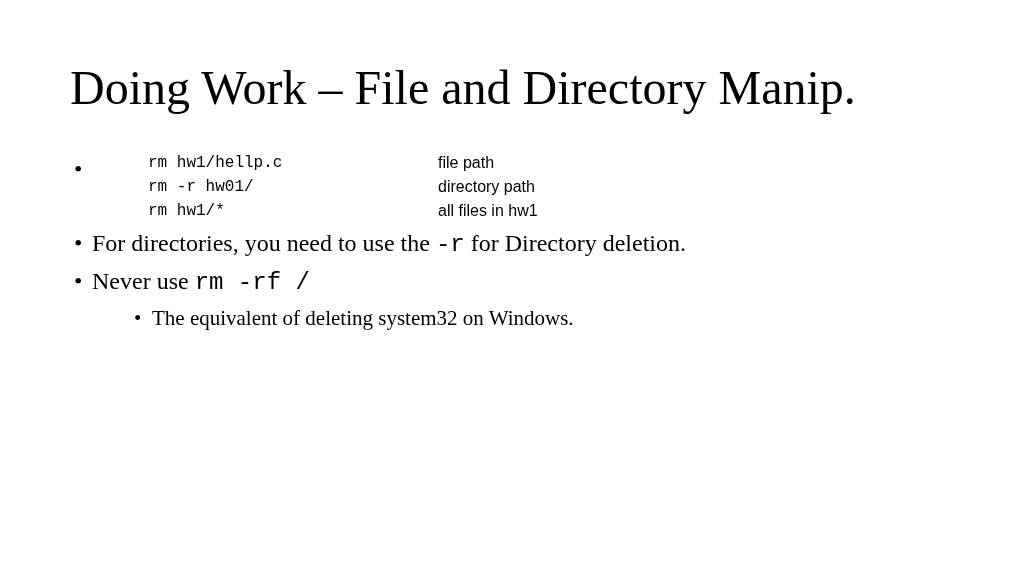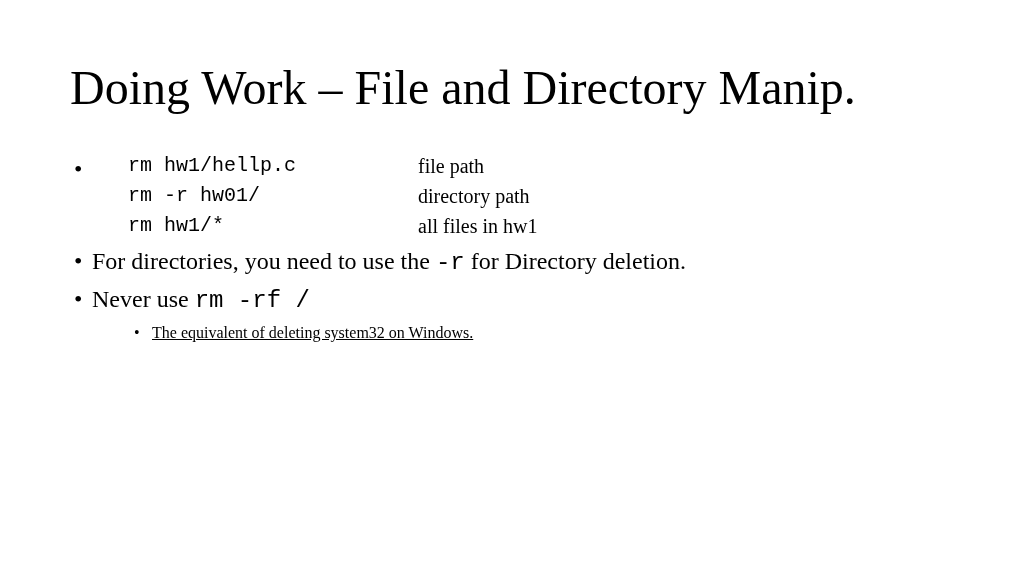--- a/index.html
+++ b/index.html
@@ -36,45 +36,45 @@
       left: 0;
       top: 0;
     }
     .example-block {
       padding-left: 36px;
       margin-top: 2px;
       margin-bottom: 2px;
     }
     .example-row {
       display: flex;
-      font-size: 20px;
+      font-size: 16px;
       line-height: 1.5;
+      margin-left: 20px;
     }
     .cmd {
       font-family: "Courier New", Courier, monospace;
       width: 290px;
       flex-shrink: 0;
     }
     .desc {
-      font-family: Liberation Serif, serif;
+      font-family: Liberation Sans, sans-serif;
     }
     .inline-mono {
       font-family: "Courier New", Courier, monospace;
     }
     ul.sub-list {
       list-style: none;
       padding-left: 42px;
       margin-top: 2px;
     }
     ul.sub-list > li {
-      font-size: 16px;
+      font-size: 21px;
       line-height: 1.5;
       padding-left: 18px;
       position: relative;
-      text-decoration: underline;
     }
     ul.sub-list > li::before {
       content: "•";
       position: absolute;
       left: 0;
       top: 0;
     }
   </style>
 </head>
 <body>

